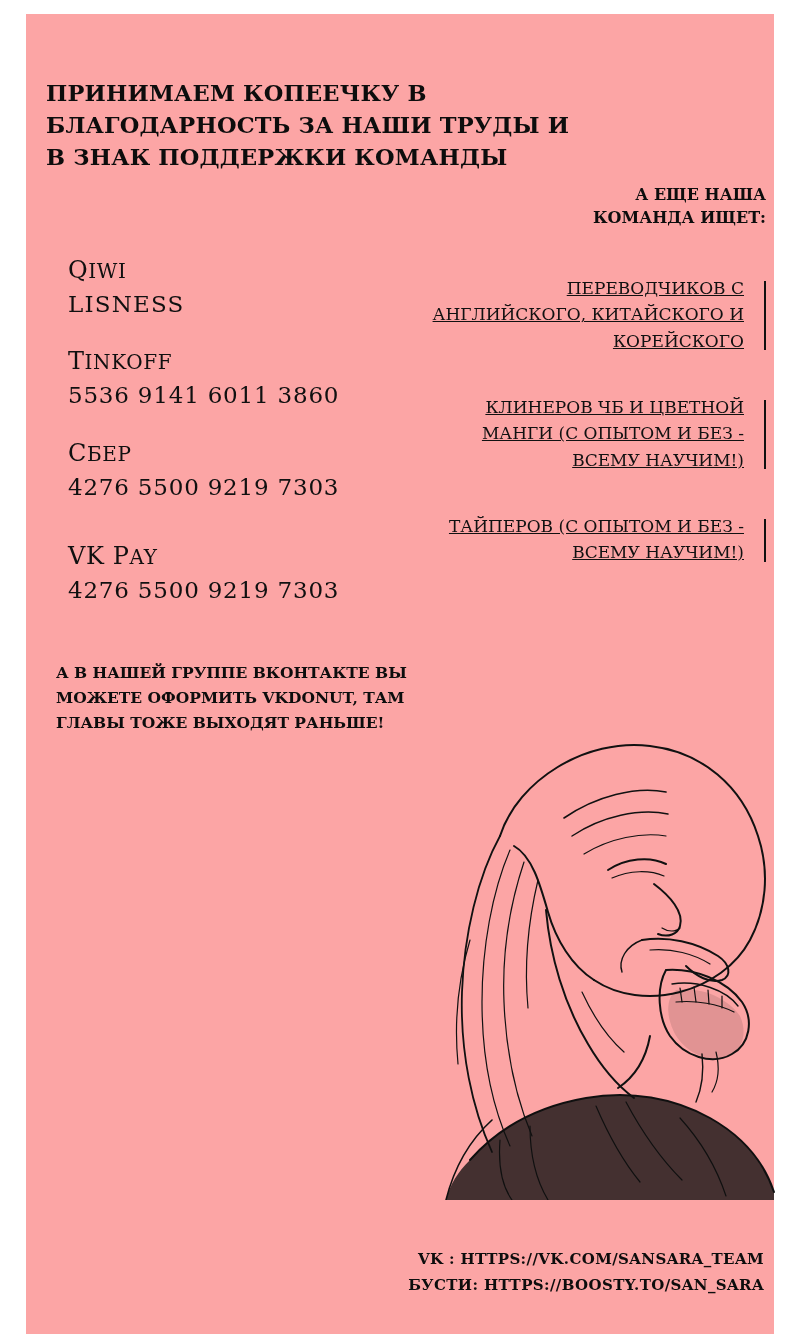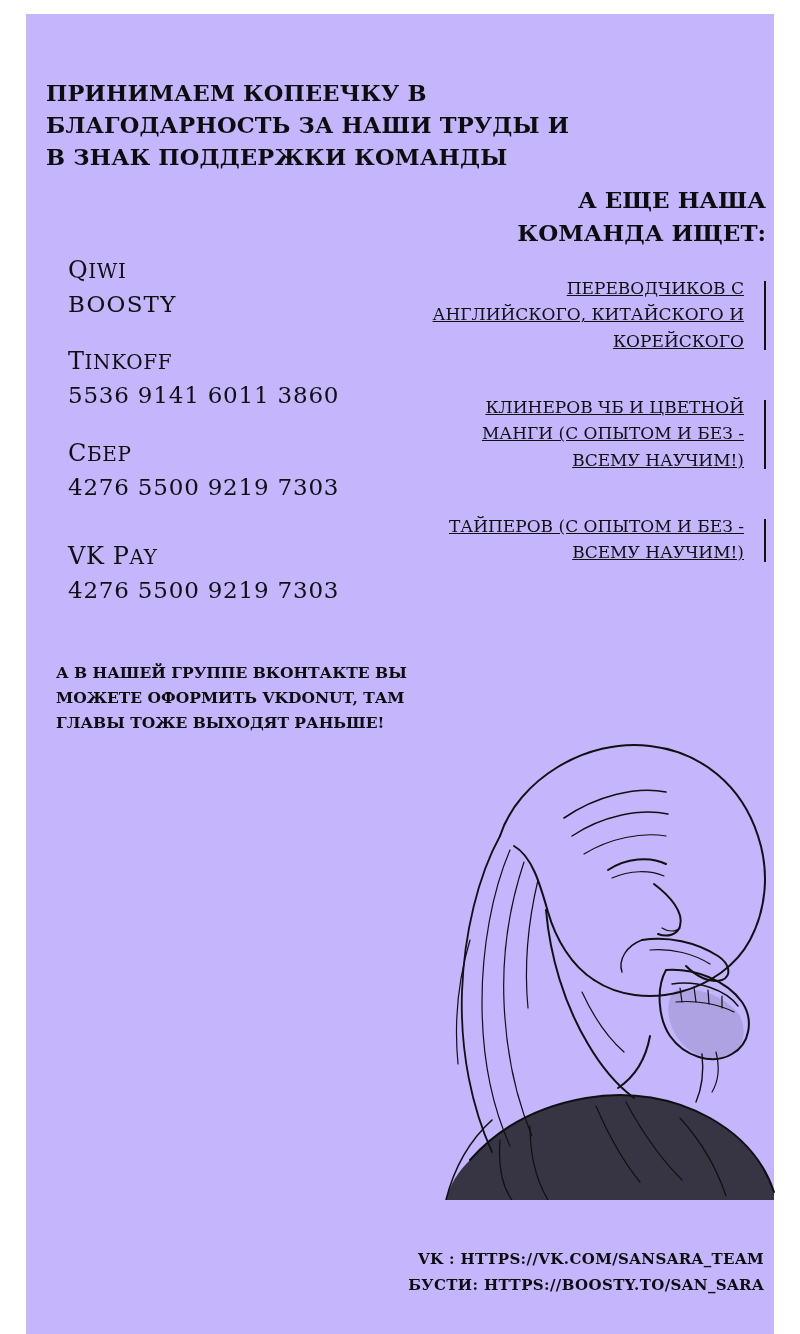--- a/index.html
+++ b/index.html
@@ -8,21 +8,21 @@
     height: 1334px;
     background: #ffffff;
     font-family: "Liberation Serif", serif;
     color: #111111;
     overflow: hidden;
   }
   .page {
     position: relative;
     width: 800px;
     height: 1334px;
-    background: #c4b5fd;
+    background: #fca5a5;
     overflow: hidden;
   }
   .frame-top {
     position: absolute;
     left: 0; top: 0; width: 800px; height: 14px;
     background: #ffffff;
   }
   .frame-left {
     position: absolute;
     left: 0; top: 0; width: 26px; height: 1334px;
@@ -52,21 +52,21 @@
 
   
   .right-heading {
     position: absolute;
     right: 34px;
     top: 183px;
     width: 330px;
     text-align: right;
     font-family: "DejaVu Serif", serif;
     font-weight: bold;
-    font-size: 23px;
+    font-size: 16px;
     line-height: 1.45;
     text-transform: uppercase;
     color: #0d0d0d;
   }
 
   
   .right-list {
     position: absolute;
     right: 34px;
     top: 275px;
@@ -193,21 +193,21 @@
       <span class="bar"></span>
       <span>Тайперов (с опытом и без - всему научим!)</span>
     </div>
   </div>
 
   <div class="payments">
     <div class="pay-group qiwi">
       <div class="pay-label">
         <span class="cap">Q</span><span>IWI</span>
       </div>
-      <div class="pay-value">BOOSTY</div>
+      <div class="pay-value">LISNESS</div>
     </div>
 
     <div class="pay-group">
       <div class="pay-label">
         <span class="cap">T</span><span>INKOFF</span>
       </div>
       <div class="pay-value">5536 9141 6011 3860</div>
     </div>
 
     <div class="pay-group">

